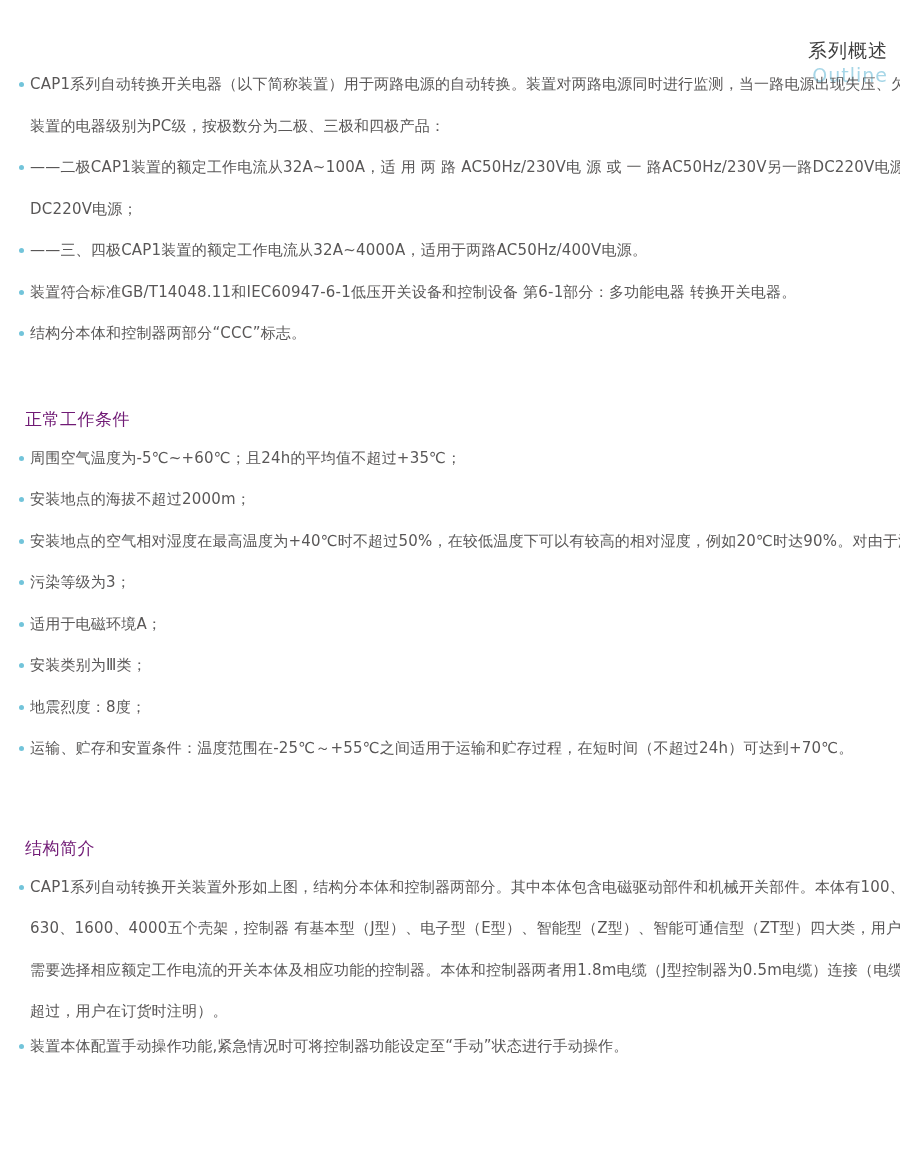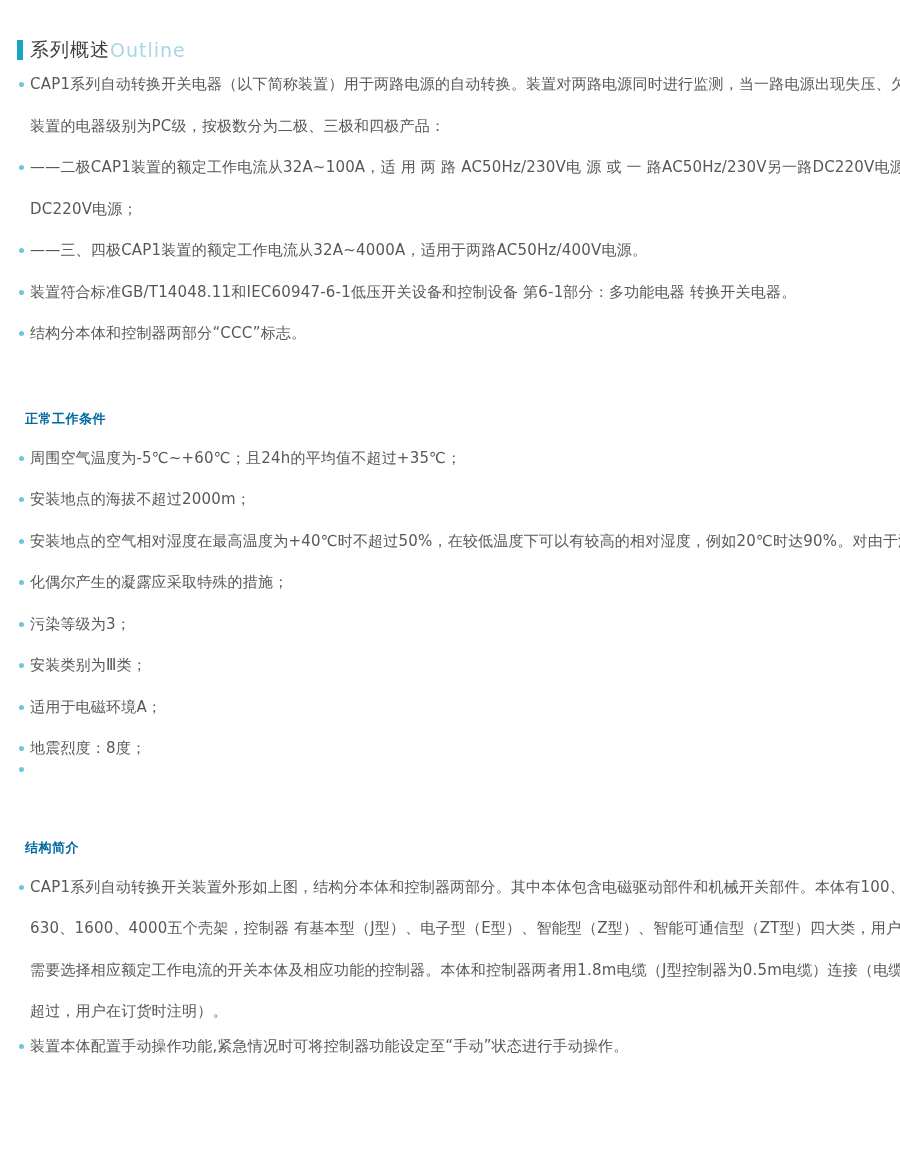--- a/index.html
+++ b/index.html
@@ -15,22 +15,23 @@
     width: 900px;
     height: 1164px;
     padding: 38px 12px 0 17px;
     font-family: "DejaVu Sans", "Liberation Sans", sans-serif;
     color: #595757;
     background: #ffffff;
   }
   
   .main-header {
     display: flex;
-    align-items: center;
+    align-items: flex-end;
     height: 24px;
+    flex-direction: column;
   }
   .accent-bar {
     width: 6px;
     height: 20px;
     background: #18a4c5;
     margin-right: 7px;
   }
   .title-zh {
     font-size: 19px;
     color: #3f3f3f;
@@ -58,23 +59,23 @@
     top: 50%;
     margin-top: -2.5px;
     width: 5px;
     height: 5px;
     border-radius: 50%;
     background: #72c4da;
   }
   .line.tight { line-height: 27px; }
   
   .section-title {
-    font-size: 13px;
-    font-weight: bold;
-    color: #0369a1;
+    font-size: 17px;
+    font-weight: normal;
+    color: #701a75;
     padding-left: 8px;
     line-height: 20px;
     letter-spacing: 0.5px;
   }
   .section-title.conditions { margin-top: 54px; }
   .section-title.structure  { margin-top: 68px; }
   .section-body { margin-top: 9px; }
   .overview-body { margin-top: 2px; }
 </style>
 </head>
@@ -96,26 +97,25 @@
     <div class="line"><span class="dot"></span><span>——三、四极CAP1装置的额定工作电流从32A~4000A，适用于两路AC50Hz/400V电源。</span></div>
     <div class="line"><span class="dot"></span><span>装置符合标准GB/T14048.11和IEC60947-6-1低压开关设备和控制设备 第6-1部分：多功能电器 转换开关电器。</span></div>
     <div class="line"><span class="dot"></span><span>结构分本体和控制器两部分“CCC”标志。</span></div>
   </div>
 
   <div class="section-title conditions">正常工作条件</div>
   <div class="lines section-body">
     <div class="line"><span class="dot"></span><span>周围空气温度为-5℃~+60℃；且24h的平均值不超过+35℃；</span></div>
     <div class="line"><span class="dot"></span><span>安装地点的海拔不超过2000m；</span></div>
     <div class="line"><span class="dot"></span><span>安装地点的空气相对湿度在最高温度为+40℃时不超过50%，在较低温度下可以有较高的相对湿度，例如20℃时达90%。对由于温度变</span></div>
-    <div class="line"><span class="dot"></span><span>化偶尔产生的凝露应采取特殊的措施；</span></div>
     <div class="line"><span class="dot"></span><span>污染等级为3；</span></div>
+    <div class="line"><span class="dot"></span><span>适用于电磁环境A；</span></div>
     <div class="line"><span class="dot"></span><span>安装类别为Ⅲ类；</span></div>
-    <div class="line"><span class="dot"></span><span>适用于电磁环境A；</span></div>
     <div class="line"><span class="dot"></span><span>地震烈度：8度；</span></div>
-    <div class="line"><span class="dot"></span></div>
+    <div class="line"><span class="dot"></span><span>运输、贮存和安置条件：温度范围在-25℃～+55℃之间适用于运输和贮存过程，在短时间（不超过24h）可达到+70℃。</span></div>
   </div>
 
   <div class="section-title structure">结构简介</div>
   <div class="lines section-body">
     <div class="line"><span class="dot"></span><span>CAP1系列自动转换开关装置外形如上图，结构分本体和控制器两部分。其中本体包含电磁驱动部件和机械开关部件。本体有100、225、</span></div>
     <div class="line"><span>630、1600、4000五个壳架，控制器 有基本型（J型）、电子型（E型）、智能型（Z型）、智能可通信型（ZT型）四大类，用户根据</span></div>
     <div class="line"><span>需要选择相应额定工作电流的开关本体及相应功能的控制器。本体和控制器两者用1.8m电缆（J型控制器为0.5m电缆）连接（电缆长度</span></div>
     <div class="line"><span>超过，用户在订货时注明）。</span></div>
     <div class="line tight"><span class="dot"></span><span>装置本体配置手动操作功能,紧急情况时可将控制器功能设定至“手动”状态进行手动操作。</span></div>
   </div>

